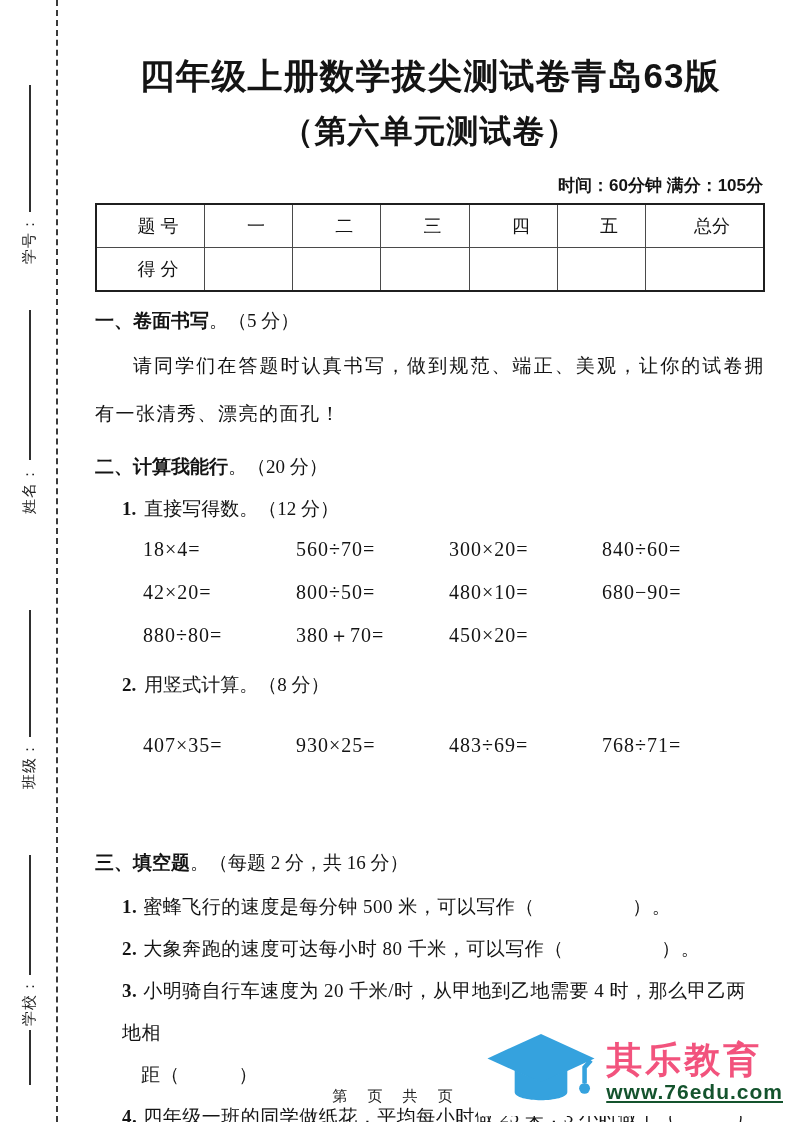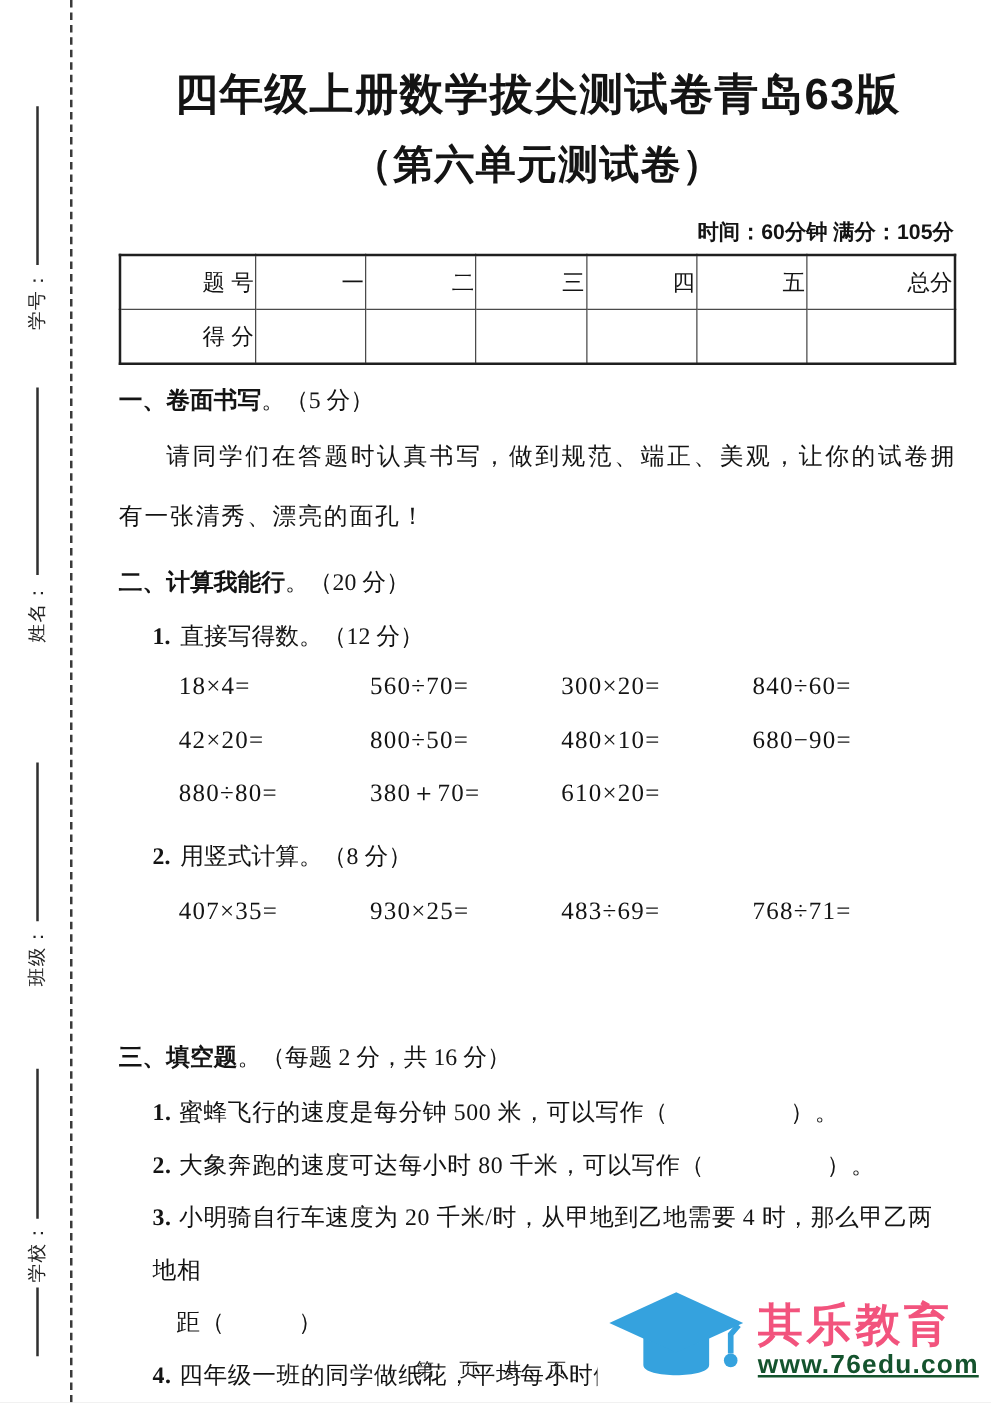--- a/index.html
+++ b/index.html
@@ -43,21 +43,21 @@
     margin-top:20px;text-align:right;padding-right:2px;
     font-family:"Liberation Sans","DejaVu Sans",sans-serif;
     font-weight:bold;font-size:17px;
   }
   table.score{
     margin-top:6px;width:100%;border-collapse:collapse;
     font-family:"Liberation Sans","DejaVu Sans",sans-serif;
     font-size:18px;
   }
   table.score td{
-    border:1px solid #4a4a4a;height:40px;text-align:right;vertical-align:middle;padding-left:16px;
+    border:1px solid #4a4a4a;height:40px;text-align:center;vertical-align:middle;padding-left:16px;
   }
   table.score{border:2px solid #1f1f1f;}
   table.score td.first{width:90px;}
   table.score td.last{width:100px;}
   .sec-head{
     margin-top:14px;font-size:19px;line-height:30px;
   }
   .sec-head .bold{
     font-family:"Liberation Sans","DejaVu Sans",sans-serif;font-weight:bold;
   }
@@ -67,21 +67,21 @@
   }
   .sub-head{
     margin-top:14px;margin-left:27px;font-size:19px;
   }
   .sub-head .num{font-weight:bold;margin-right:8px;}
   .expr-grid{
     margin-top:14px;margin-left:48px;margin-right:10px;
     display:grid;grid-template-columns:repeat(4,1fr);
     row-gap:17px;font-size:20px;line-height:26px;letter-spacing:1px;
   }
-  .expr-grid.single{margin-top:18px;}
+  .expr-grid.single{margin-top:34px;}
   .sub-head.mt{margin-top:24px;}
   .sec-head.gap{margin-top:90px;}
   .fill-items{margin-top:8px;margin-left:27px;font-size:19px;}
   .fill-line{line-height:42px;letter-spacing:0.5px;}
   .fill-line .num{font-weight:bold;margin-right:6px;}
   .fill-line.cont{margin-left:19px;}
   
   .footer{
     position:absolute;left:0;right:0;bottom:16px;text-align:center;
     font-size:15px;letter-spacing:8px;color:#222;
@@ -168,21 +168,21 @@
       <div>18×4=</div>
       <div>560÷70=</div>
       <div>300×20=</div>
       <div>840÷60=</div>
       <div>42×20=</div>
       <div>800÷50=</div>
       <div>480×10=</div>
       <div>680−90=</div>
       <div>880÷80=</div>
       <div>380＋70=</div>
-      <div>610×20=</div>
+      <div>450×20=</div>
     </div>
 
     <div class="sub-head mt">
       <span class="num">2.</span><span>用竖式计算。（8 分）</span>
     </div>
 
     <div class="expr-grid single">
       <div>407×35=</div>
       <div>930×25=</div>
       <div>483÷69=</div>

